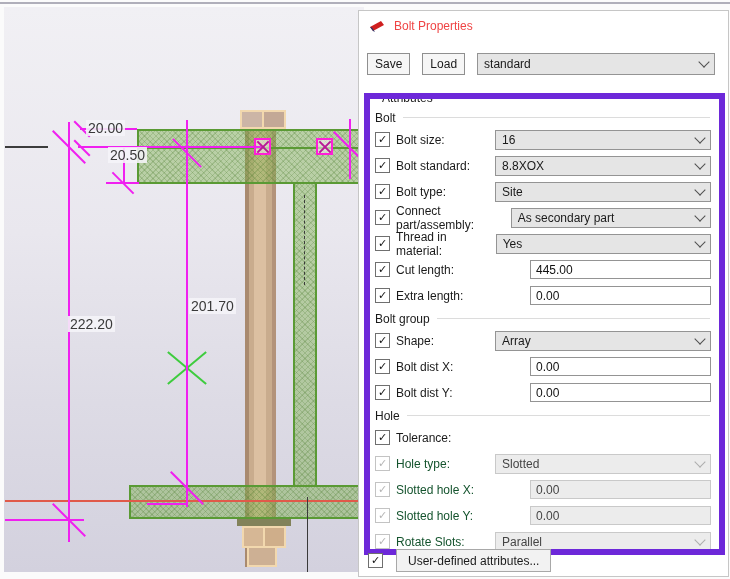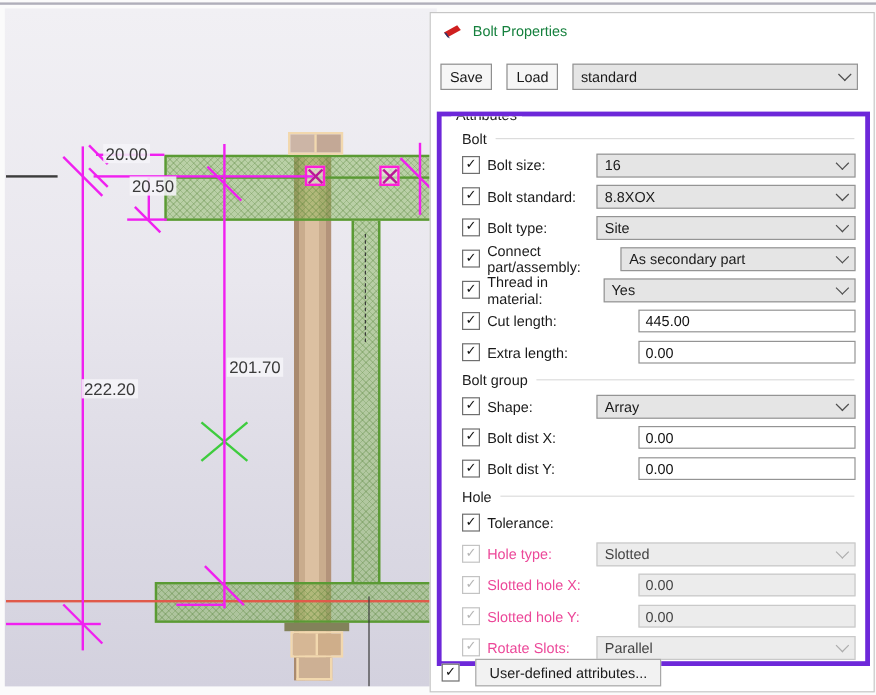--- a/index.html
+++ b/index.html
@@ -46,43 +46,43 @@
   .bsym{position:absolute;width:13px;height:13px;border:2px solid #ff1fd8;
     background:rgba(255,240,252,.55);z-index:5;box-sizing:content-box;}
   .bsym span{position:absolute;left:-1px;top:6px;width:16px;height:2px;background:#b81896;}
   .bsym .x1{transform:rotate(45deg);} .bsym .x2{transform:rotate(-45deg);}
   
   .gx{position:absolute;width:50px;height:2px;background:#3ecc3e;z-index:6;}
   
   .dlg{position:absolute;left:358px;top:10px;width:371px;height:567px;background:#fff;
     border:1px solid #c6c6c6;box-sizing:border-box;z-index:10;font-size:12px;color:#1a1a1a;}
   .tbar{height:30px;display:flex;align-items:center;gap:9px;padding-left:10px;}
-  .tbar .ttl{color:#15803d;}
+  .tbar .ttl{color:#ef4444;}
   .toolrow{display:flex;align-items:center;gap:12px;padding:12px 13px 0 8px;}
   .btn{height:22px;padding:0 7px;background:#f6f6f6;border:1px solid #8f8f8f;
     font-size:12px;display:flex;align-items:center;box-sizing:border-box;}
   .combo{height:20px;border:1px solid #949494;background:#e5e5e5;display:flex;align-items:center;
     padding:0 6px;box-sizing:border-box;justify-content:space-between;}
   .chev{width:7px;height:7px;border-right:1px solid #505050;border-bottom:1px solid #505050;
     transform:rotate(45deg);margin-top:-4px;flex:none;}
   .toolrow .combo{flex:1;height:22px;}
   
-  .gb{position:absolute;left:5px;right:3px;top:82px;bottom:21px;border:4px solid #6d28d9;
-    padding:12px 6px 0 16px;box-sizing:border-box;overflow:hidden;}
+  .gb{position:absolute;left:5px;right:3px;top:82px;bottom:21px;border:6px solid #6d28d9;
+    padding:12px 6px 0 4px;box-sizing:border-box;overflow:hidden;}
   .gb-title{position:absolute;left:8px;top:-8px;background:#fff;padding:0 4px;}
   .sect{display:flex;align-items:center;gap:7px;height:13px;margin:0 0 6px 1px;}
   .sect .ln{flex:1;border-top:1px solid #dcdcdc;margin-right:3px;}
   .row{display:flex;align-items:center;height:19px;margin:0 2px 7px 1px;}
   .lab{display:flex;align-items:center;gap:6px;}
   .cb{width:13px;height:13px;border:1px solid #6f6f6f;background:#fff;flex:none;
     display:flex;align-items:center;justify-content:center;font-size:11px;color:#111;line-height:11px;}
   .ctrl{margin-left:auto;width:216px;}
   .txt{width:181px;height:19px;border:1px solid #949494;background:#fff;font-size:12px;
     padding:0 5px;box-sizing:border-box;font-family:"Liberation Sans",sans-serif;color:#111;}
-  .row.off .labtx{color:#ec4899;}
+  .row.off .labtx{color:#14532d;}
   .row.off .cb{border-color:#c3c3c3;color:#b5b5b5;}
   .row.off .combo{background:#ececec;border-color:#c9c9c9;color:#444;}
   .row.off .combo .chev{border-color:#adadad;}
   .row.off .txt{background:#ececec;border-color:#c9c9c9;color:#444;}
   .udarow{position:absolute;left:9px;bottom:4px;display:flex;align-items:center;gap:13px;}
   .udabtn{height:23px;padding:0 11px;background:#f2f2f2;border:1px solid #a8a8a8;
     display:flex;align-items:center;box-sizing:border-box;}
 </style>
 </head>
 <body>

